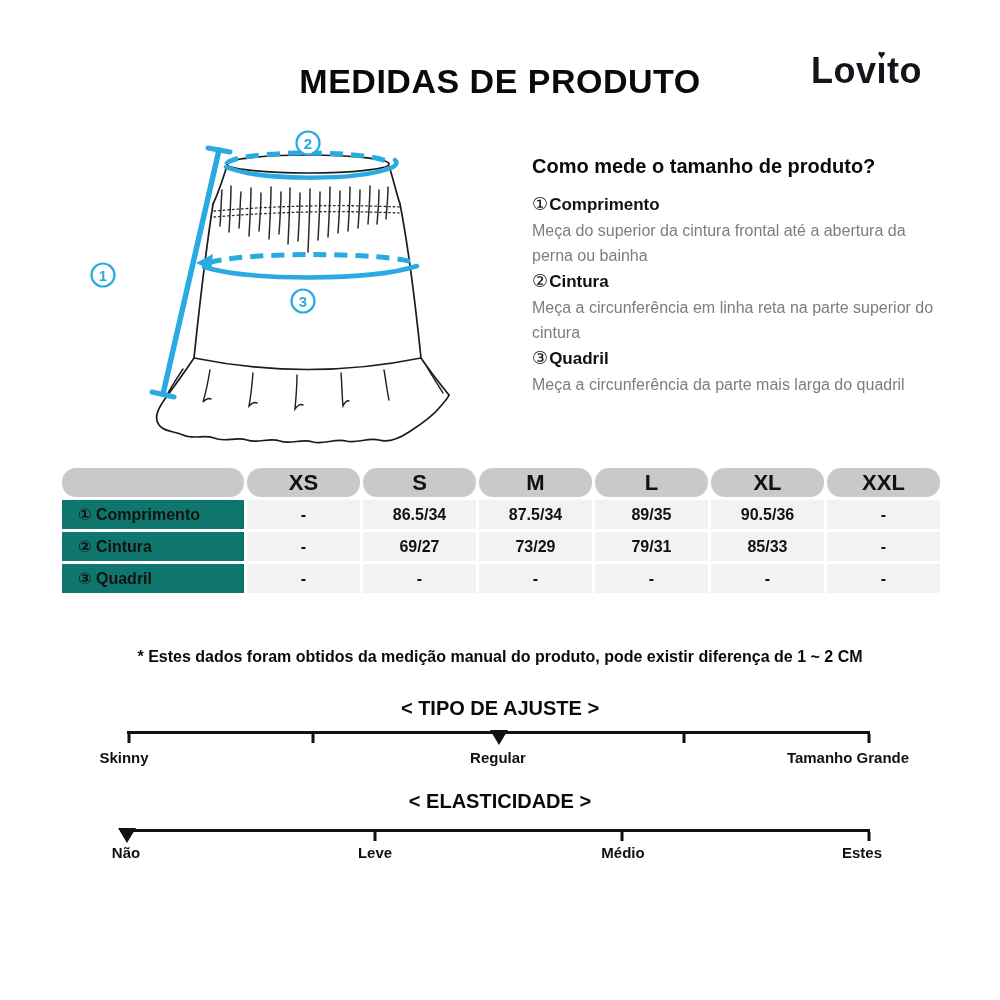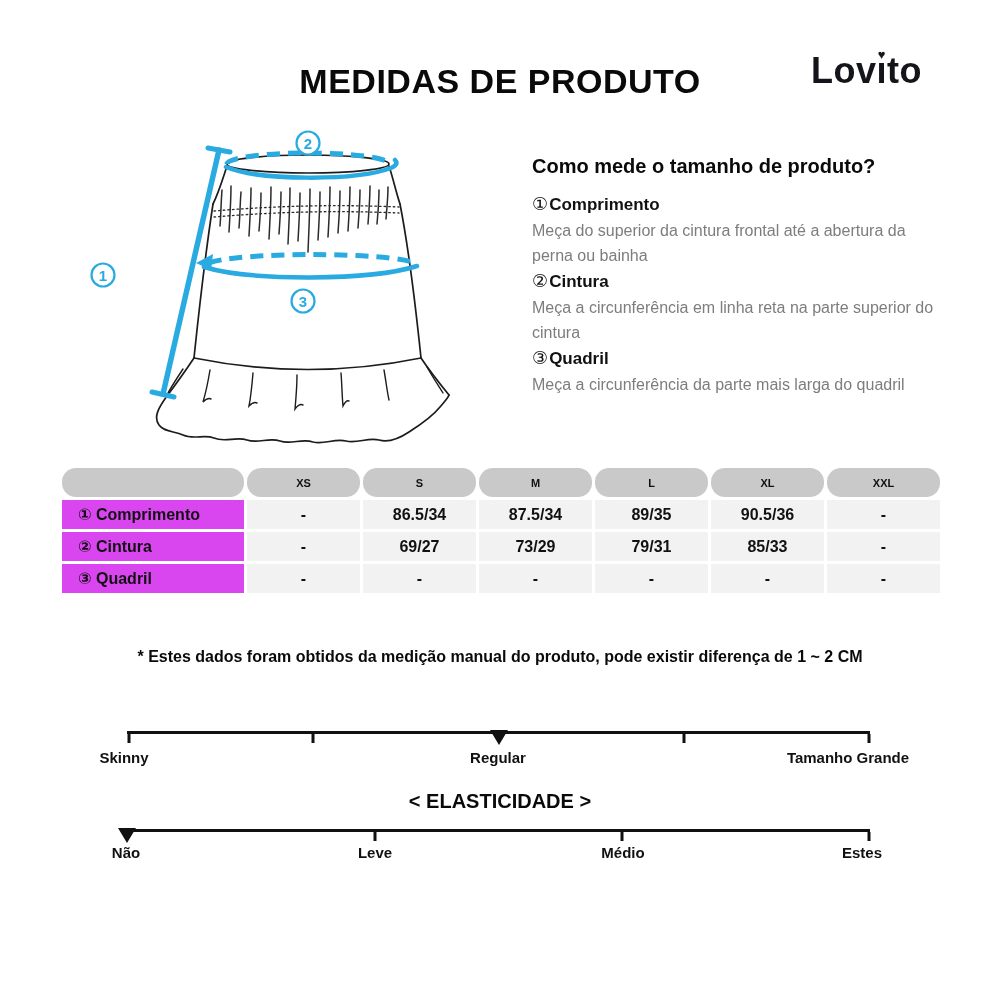--- a/index.html
+++ b/index.html
@@ -34,23 +34,23 @@
   .units { position:absolute; top:437px; right:62px; font-size:17px; font-weight:bold;margin-top:40px; }
   
   .size-table {
     position:absolute; left:59px; top:465px; border-collapse:separate; border-spacing:3px;
     table-layout:fixed; width:884px;
   }
   .size-table th, .size-table td {
     height:29px; font-size:16px; font-weight:bold; text-align:center;
     vertical-align:middle; padding:0;
   }
-  .size-table th { background:#c9c9c9; font-size:11px;border-radius:14px; }
+  .size-table th { background:#c9c9c9; font-size:22px;border-radius:14px; }
   .size-table td { background:#f2f2f2; }
-  .size-table td.rowlabel { background:#d946ef; text-align:left; padding-left:16px; }
+  .size-table td.rowlabel { background:#0f766e; text-align:left; padding-left:16px; }
   .col-label { width:182px; }
   
   .footnote {
     position:absolute; top:624px; left:0; right:0; text-align:center;
     font-size:16px; font-weight:bold; color:#0a0a0a;margin-top:24px;
   }
   
   .scale-title {
     position:absolute; left:0; right:0; text-align:center;
     font-size:20px; font-weight:bold; color:#0a0a0a;
@@ -218,20 +218,21 @@
         <td>-</td>
         <td>-</td>
         <td>-</td>
         <td>-</td>
       </tr>
     </tbody>
   </table>
 
   <p class="footnote">* Estes dados foram obtidos da medição manual do produto, pode existir diferença de 1 ~ 2 CM</p>
 
+  <div class="scale-title" style="top:697px">&lt; TIPO DE AJUSTE &gt;</div>
   <div class="track" style="top:731px">
     <div class="tick" style="left:1.5px"></div>
     <div class="tick" style="left:25%"></div>
     <div class="tick" style="left:75%"></div>
     <div class="tick" style="left:741.5px"></div>
     <div class="tri" style="left:50%"></div>
   </div>
   <span class="sl" style="left:124px; top:749px">Skinny</span>
   <span class="sl" style="left:498px; top:749px">Regular</span>
   <span class="sl" style="left:848px; top:749px">Tamanho Grande</span>

